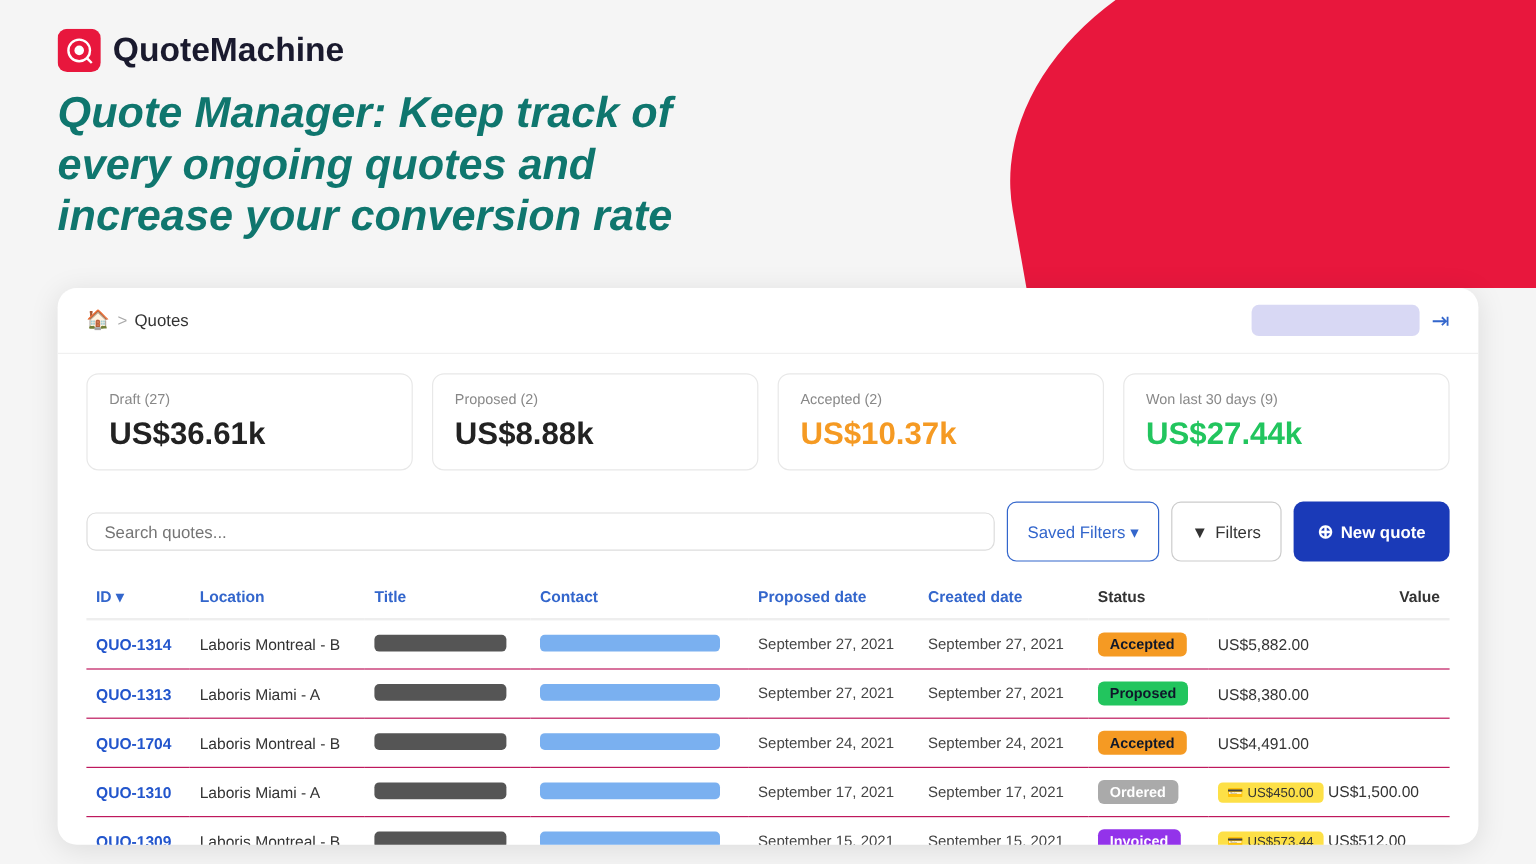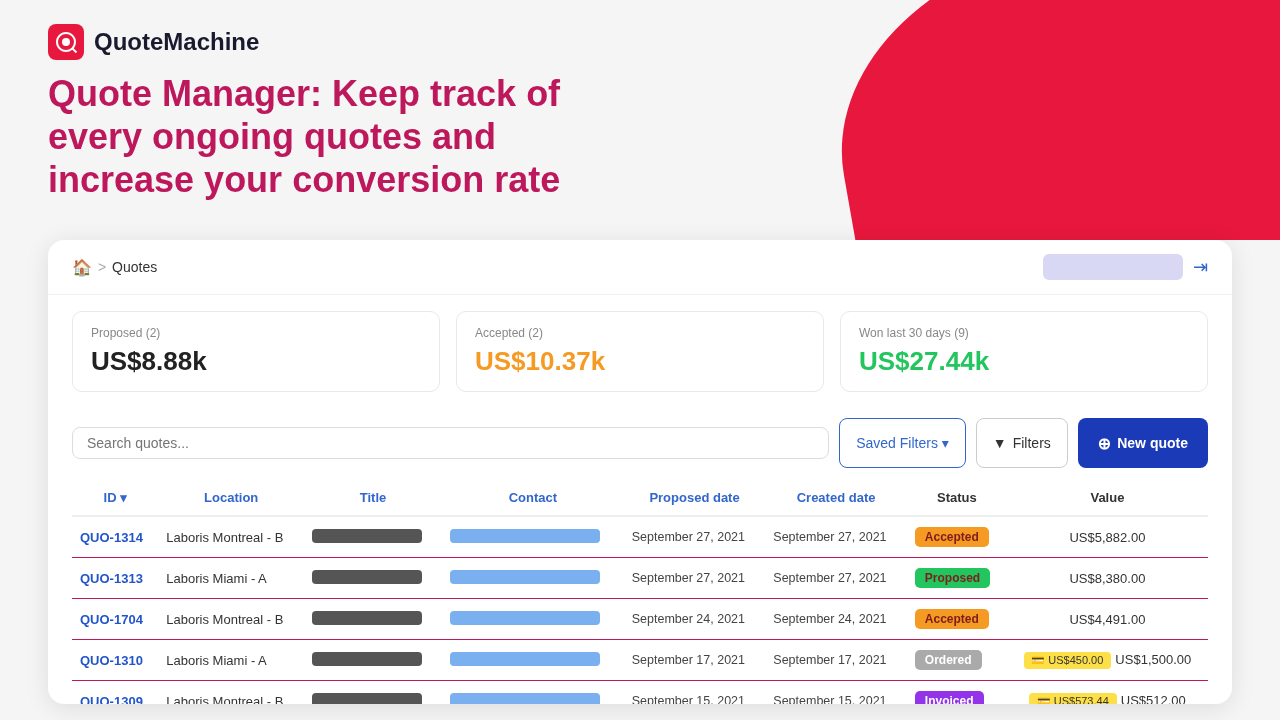--- a/index.html
+++ b/index.html
@@ -39,38 +39,39 @@
       display: flex;
       align-items: center;
       gap: 10px;
       z-index: 10;
     }
     .logo-icon {
       width: 36px;
       height: 36px;
     }
     .logo-text {
-      font-size: 24px;
+      font-size: 28px;
       font-weight: 600;
       color: #1a1a2e;
     }
 
     
     .hero-text {
       position: absolute;
       top: 72px;
       left: 48px;
       z-index: 10;
       max-width: 600px;
     }
     .hero-text h1 {
       font-size: 36px;
       font-weight: 800;
-      color: #be185d;
+      color: #0f766e;
       line-height: 1.2;
+      font-style: italic;
     }
 
     
     .main-card {
       position: absolute;
       top: 240px;
       left: 48px;
       right: 48px;
       bottom: 16px;
       background: #fff;
@@ -212,62 +213,62 @@
     table {
       width: 100%;
       border-collapse: collapse;
       font-size: 13px;
     }
     thead tr {
       border-bottom: 2px solid #eee;
     }
     thead th {
       padding: 10px 8px;
-      text-align: center;
+      text-align: left;
       font-size: 13px;
       font-weight: 600;
       color: #3366cc;
       white-space: nowrap;
     }
-    thead th.right { }
+    thead th.right { text-align: right; }
     thead th.dark { color: #333; }
     tbody tr {
       border-bottom: 1px solid #be185d;
     }
     tbody td {
       padding: 10px 8px;
       vertical-align: middle;
       color: #333;
       font-size: 13px;
     }
     tbody td.link {
       color: #2255cc;
       font-weight: 600;
       white-space: nowrap;
     }
-    tbody td.right { text-align: center; font-weight: 500; }
+    tbody td.right { text-align: left; font-weight: 500; }
     tbody td.date { font-size: 12.5px; color: #444; }
 
     
     .bar {
       height: 14px;
       border-radius: 4px;
       display: inline-block;
     }
     .bar-dark { background: #555; width: 110px; }
     .bar-blue { background: #7ab0f0; width: 150px; }
 
     
     .badge {
       display: inline-block;
       padding: 3px 10px;
       border-radius: 5px;
       font-size: 12px;
       font-weight: 600;
-      color: #7f1d1d;
+      color: #0f172a;
       white-space: nowrap;
     }
     .badge-accepted { background: #f59a23; }
     .badge-proposed { background: #22c55e; }
     .badge-ordered { background: #aaa; color: #fff; }
     .badge-invoiced { background: #9333ea; color: #fff; }
 
     
     .sub-badge {
       display: inline-flex;
@@ -309,20 +310,24 @@
       <span class="breadcrumb-sep">&gt;</span>
       <span class="breadcrumb-current">Quotes</span>
     </div>
     <div class="header-right">
       <div class="search-bar-mini"></div>
       <span class="nav-icon">⇥</span>
     </div>
   </div>
 
   <div class="stats-row">
+    <div class="stat-card">
+      <div class="stat-label">Draft  (27)</div>
+      <div class="stat-value">US$36.61k</div>
+    </div>
     <div class="stat-card">
       <div class="stat-label">Proposed  (2)</div>
       <div class="stat-value">US$8.88k</div>
     </div>
     <div class="stat-card">
       <div class="stat-label">Accepted  (2)</div>
       <div class="stat-value orange">US$10.37k</div>
     </div>
     <div class="stat-card">
       <div class="stat-label">Won last 30 days  (9)</div>

